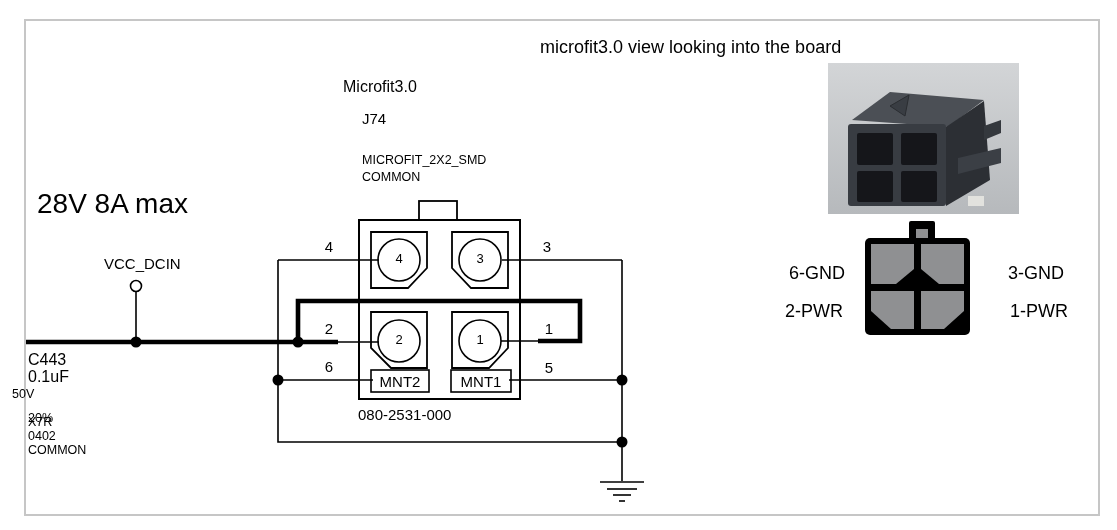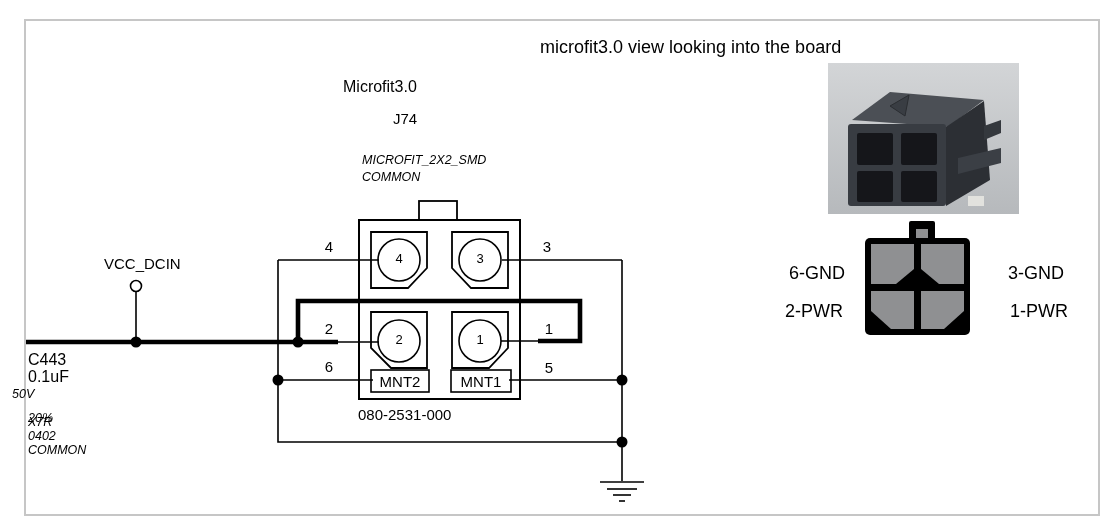--- a/index.html
+++ b/index.html
@@ -20,21 +20,21 @@
   .dot{fill:var(--wire,#000);stroke:none;}
   .quad{fill:var(--legend-gray,#8f9092);stroke:none;}
   .t{position:absolute;white-space:nowrap;line-height:1.05;}
   .tc{transform:translateX(-50%);}
   .tr{transform:translateX(-100%);}
   .fs27{font-size:28px;}
   .fs18{font-size:18px;}
   .fs16{font-size:16px;}
   .fs15{font-size:15px;}
   .fs13{font-size:13px;}
-  .fs12{font-size:12.5px;font-style:italic;}
+  .fs12{font-size:12.5px;}
   .fs11{font-size:15px;}
 </style>
 </head>
 <body>
 
 <div id="canvas">
 
   <div id="frame"></div>
 
   <svg class="draw" viewBox="0 0 1117 530">
@@ -114,24 +114,25 @@
       <rect x="916" y="229" width="12" height="11" class="quad"></rect>
       <rect x="865" y="238" width="105" height="97" rx="5" fill="#000"></rect>
       <polygon class="quad" points="871,244 914,244 914,269 896,284 871,284"></polygon>
       <polygon class="quad" points="921,244 964,244 964,284 939,284 921,269"></polygon>
       <polygon class="quad" points="871,291 914,291 914,329 891,329 871,311"></polygon>
       <polygon class="quad" points="921,291 964,291 964,311 944,329 921,329"></polygon>
     </g>
   </svg>
 
   <div class="t fs18" style="left:540px;top:38px;">microfit3.0 view looking into the board</div>
+  <div class="t fs27" style="left:37px;top:189px;">28V 8A max</div>
   <div class="t fs15" style="left:104px;top:256px;">VCC_DCIN</div>
 
   <div class="t fs16" style="left:343px;top:79px;">Microfit3.0</div>
-  <div class="t fs15" style="left:362px;top:111px;margin-left:31px;">J74</div>
+  <div class="t fs15" style="left:362px;top:111px;">J74</div>
   <div class="t fs12" style="left:362px;top:154px;">MICROFIT_2X2_SMD</div>
   <div class="t fs12" style="left:362px;top:171px;">COMMON</div>
   <div class="t fs15" style="left:358px;top:407px;">080-2531-000</div>
 
   <div class="t fs15 tc" style="left:329px;top:239px;">4</div>
   <div class="t fs15 tc" style="left:547px;top:239px;">3</div>
   <div class="t fs15 tc" style="left:329px;top:321px;">2</div>
   <div class="t fs15 tc" style="left:549px;top:321px;">1</div>
   <div class="t fs15 tc" style="left:329px;top:359px;">6</div>
   <div class="t fs15 tc" style="left:549px;top:360px;">5</div>

